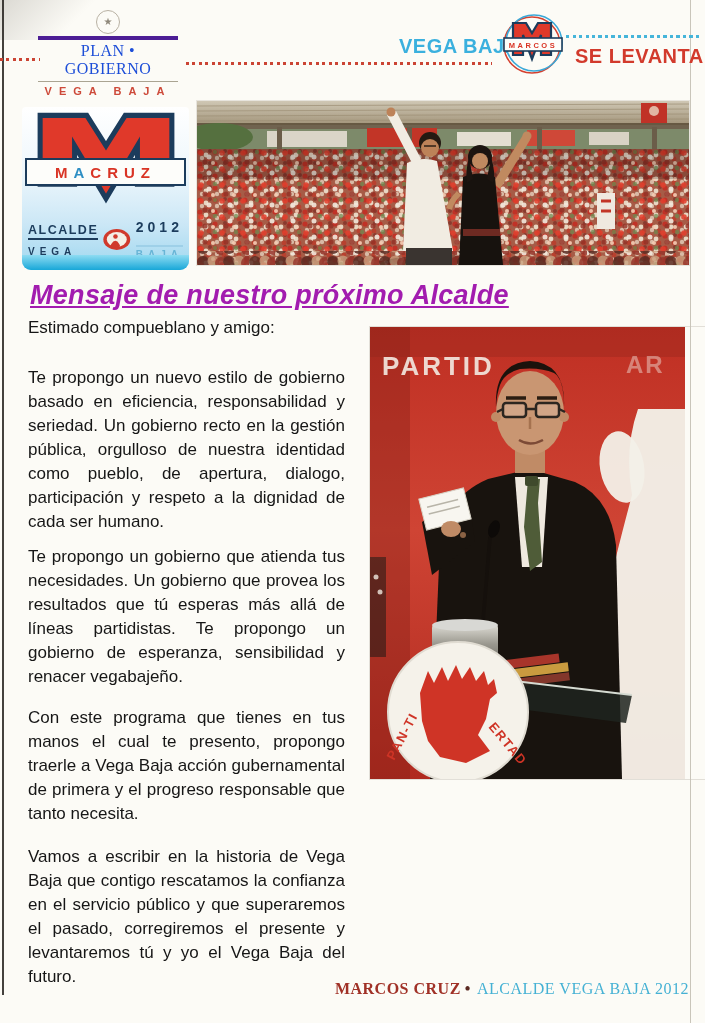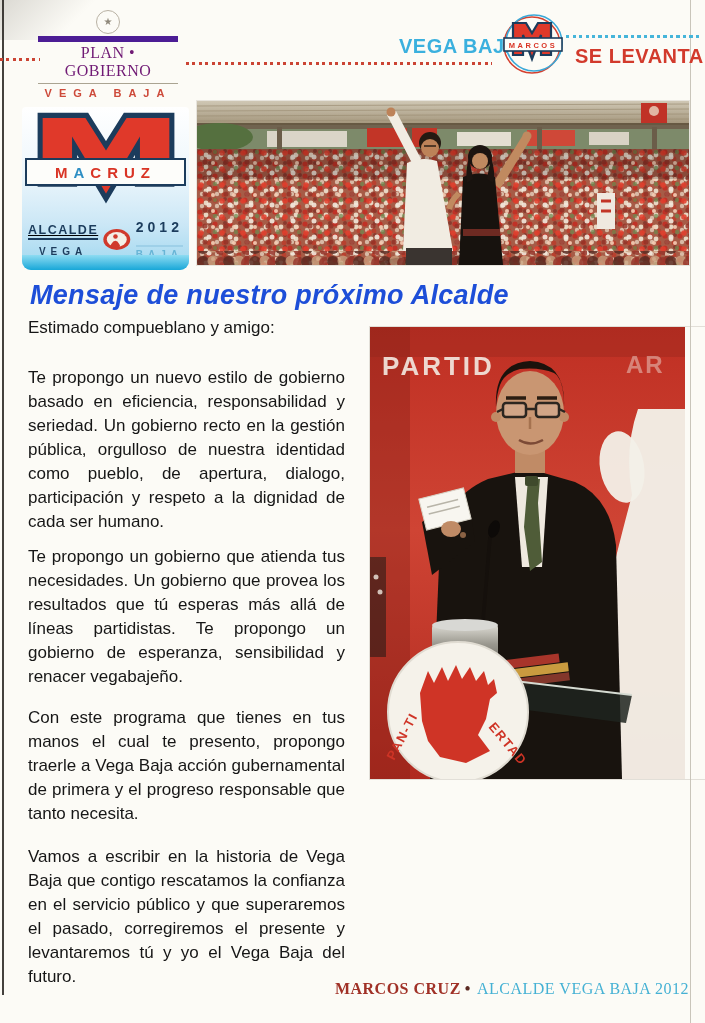--- a/index.html
+++ b/index.html
@@ -7,22 +7,22 @@
         font-family:"Liberation Sans",sans-serif;}
   
   .edge-left{position:absolute;left:2px;top:0;width:2px;height:995px;background:#23201c;opacity:.85;}
   .edge-right{position:absolute;left:690px;top:0;width:1px;height:1023px;background:#c9c5ba;}
   .corner-shade{position:absolute;left:0;top:0;width:120px;height:40px;
         background:linear-gradient(135deg,rgba(120,115,105,.25),rgba(120,115,105,0) 60%);}
   
   .plan-logo{position:absolute;left:38px;top:10px;width:140px;text-align:center;}
   .star-circle{width:22px;height:22px;border:1px solid #b9b2a4;border-radius:50%;margin:0 auto 2px auto;
         display:flex;align-items:center;justify-content:center;color:#8f887a;font-size:10px;line-height:1;}
-  .plan-title{font-family:"Liberation Serif",serif;font-size:16px;color:#701a75;letter-spacing:.5px;
-        border-top:6px solid #4c1d95;border-bottom:1px solid #aaa492;padding:2px 0 3px 0;}
+  .plan-title{font-family:"Liberation Serif",serif;font-size:16px;color:#1d4ed8;letter-spacing:.5px;
+        border-top:4px solid #4c1d95;border-bottom:1px solid #aaa492;padding:2px 0 3px 0;}
   .plan-sub{font-size:11px;font-weight:bold;color:#cd4a3a;letter-spacing:7px;margin-top:3px;}
   .dotted{position:absolute;height:3px;}
   .dot-red{background:repeating-linear-gradient(90deg,#cb4434 0 3px,transparent 3px 6.5px);}
   .dot-cyan{background:repeating-linear-gradient(90deg,#45b5da 0 3px,transparent 3px 6.5px);}
   .dr1{left:0;top:58px;width:40px;}
   .dr2{left:186px;top:62px;width:306px;}
   .dc1{left:566px;top:35px;width:133px;}
   .slogan{position:absolute;font-size:20px;font-weight:bold;letter-spacing:.5px;}
   .slog-left{left:399px;top:35px;color:#3ab0de;}
   .slog-right{left:575px;top:45px;color:#d23a2c;}
@@ -33,31 +33,31 @@
   
   .logo-block{position:absolute;left:22px;top:107px;width:167px;height:163px;
         background:linear-gradient(180deg,#ffffff 0%,#eef7fc 40%,#cbe7f6 72%,#9ed7ef 100%);
         border-radius:4px 4px 9px 9px;}
   .big-m{display:block;margin:4px auto 0 auto;width:152px;height:102px;}
   .m-band{position:absolute;left:3px;right:3px;top:51px;height:24px;background:#fdfdfa;
         border:2.5px solid #1c3c5c;display:flex;align-items:center;justify-content:center;
         font-weight:bold;font-size:15px;letter-spacing:6px;color:#d93425;}
   .band-a{color:#2e8fc4;}
   .logo-bottom{position:absolute;left:6px;right:6px;top:112px;display:flex;align-items:center;justify-content:center;gap:4px;}
-  .lb-left{text-align:center;text-decoration:underline;}
+  .lb-left{}
   .alcalde{font-size:12.5px;font-weight:bold;color:#1c3c5c;letter-spacing:1.5px;border-bottom:2px solid #1c3c5c;padding-bottom:1px;}
   .vega{font-size:10px;font-weight:bold;color:#1c3c5c;letter-spacing:5px;margin-top:6px;}
   .lb-right{text-align:center;}
   .y2012{font-size:14px;font-weight:bold;color:#1c3c5c;letter-spacing:4px;border-bottom:2px solid #9ed0e8;padding-bottom:10px;}
   .baja{font-size:10px;font-weight:bold;color:#69b5d6;letter-spacing:5px;margin-top:2px;}
   .cyan-band{position:absolute;left:0;right:0;bottom:0;height:15px;border-radius:0 0 9px 9px;
         background:linear-gradient(180deg,#8edcf2,#18a7d8);}
   
   .title{position:absolute;left:30px;top:280px;width:620px;margin:0;
-        font-size:27px;font-weight:bold;font-style:italic;color:#1d4ed8;letter-spacing:.3px;}
+        font-size:27px;font-weight:bold;font-style:italic;color:#a21caf;letter-spacing:.3px;text-decoration:underline;}
   .body-col{position:absolute;left:28px;top:316px;width:333px;color:#161616;
         font-size:17px;line-height:24px;text-align:justify;}
   .body-col p{margin:0 16px 14px 0;}
   .body-col .sal{margin-bottom:26px;text-align:left;}
   .body-col .p1{margin-bottom:11px;}
   .body-col .p2{margin-bottom:17px;}
   .body-col .p3{margin-bottom:19px;}
   
   .podium{position:absolute;left:363px;top:320px;width:342px;height:452px;margin:7px;
         box-shadow:0 0 0 1px rgba(200,195,185,.5);}

